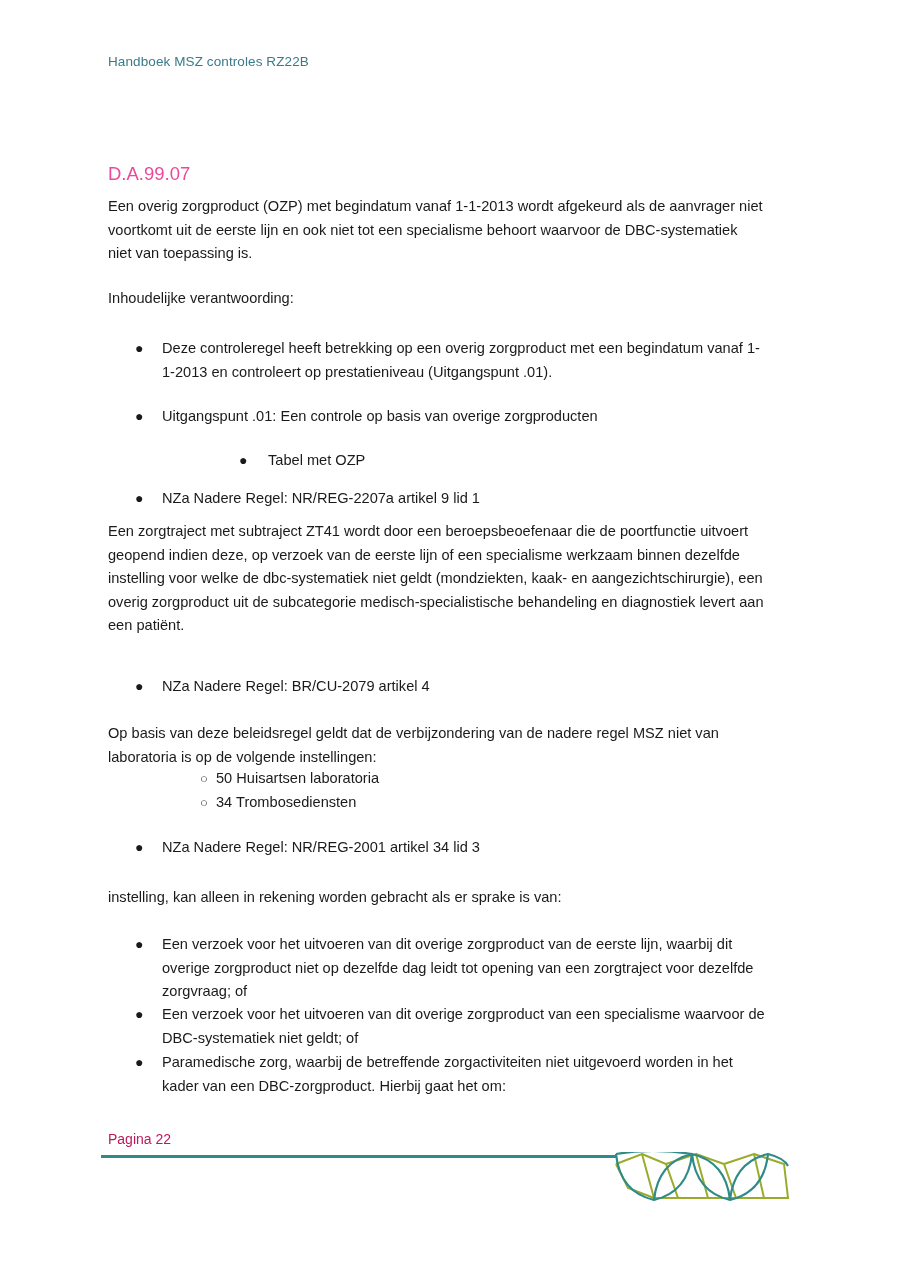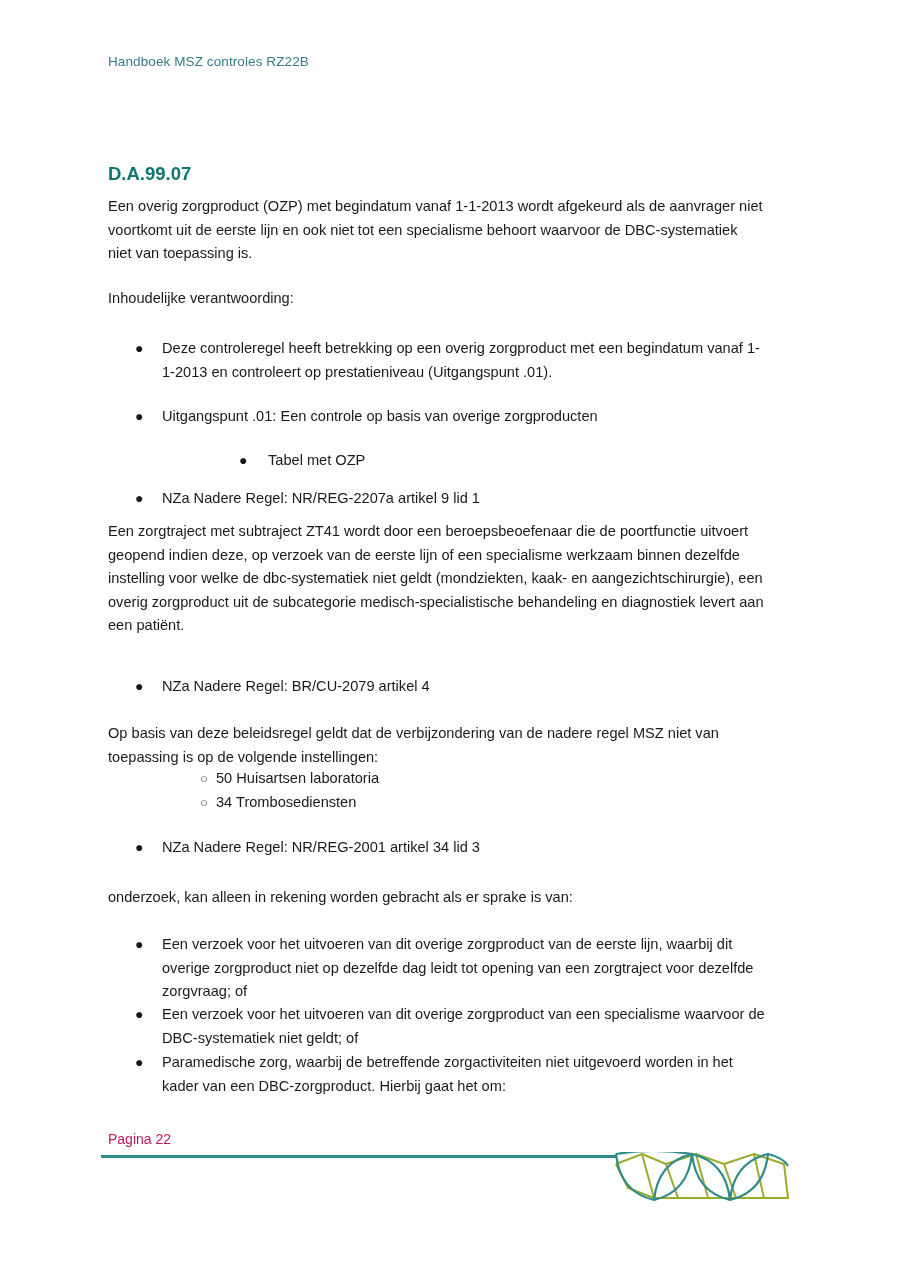--- a/index.html
+++ b/index.html
@@ -2,21 +2,21 @@
 <html><head>
 <meta charset="utf-8">
 <style>
   html, body { margin: 0; padding: 0; background: #ffffff; }
   body { width: 900px; height: 1273px; position: relative; overflow: hidden;
          font-family: "Liberation Sans", sans-serif; color: #1a1a1a; }
   .page { position: absolute; left: 0; top: 0; width: 840px; height: 1273px; }
   .header { position: absolute; left: 108px; top: 54px; font-size: 13.5px; color: #3a7a8a; letter-spacing: 0.1px; }
   .body-text { position: absolute; left: 108px; width: 690px; font-size: 14.6px; line-height: 23.5px; }
   .p { margin: 0; }
-  .h { position: absolute; left: 108px; top: 163px; font-size: 18.5px; font-weight: bold; color: #0f766e; }
+  .h { position: absolute; left: 108px; top: 163px; font-size: 18.5px; font-weight: normal; color: #ec4899; }
   .bullet { position: absolute; left: 108px; width: 690px; font-size: 14.6px; line-height: 23.5px; }
   .bullet .dot { position: absolute; left: 27px; top: 0; font-size: 14px; }
   .bullet .txt { margin-left: 54px; display: block; }
   .bullet.lvl2 .dot { left: 131px; }
   .bullet.lvl2 .txt { margin-left: 160px; }
   .bullet.circle .dot { left: 92px; font-size: 13px; }
   .bullet.circle .txt { margin-left: 108px; }
   .footer-label { position: absolute; left: 108px; top: 1131px; font-size: 14px; color: #be185d; }
   .footer-line { position: absolute; left: 101px; top: 1155px; width: 516px; height: 3px; background: #2e8b88; }
   .logo { position: absolute; left: 612px; top: 1152px; }
@@ -68,39 +68,39 @@
     <div class="p">een patiënt.</div>
   </div>
 
   <div class="bullet" style="top:675px">
     <span class="dot">●</span>
     <span class="txt">NZa Nadere Regel: BR/CU-2079 artikel 4</span>
   </div>
 
   <div class="body-text" style="top:722px">
     <div class="p">Op basis van deze beleidsregel geldt dat de verbijzondering van de nadere regel MSZ niet van</div>
-    <div class="p">toepassing is op de volgende instellingen:</div>
+    <div class="p">laboratoria is op de volgende instellingen:</div>
   </div>
 
   <div class="bullet circle" style="top:767px">
     <span class="dot">○</span>
     <span class="txt">50 Huisartsen laboratoria</span>
   </div>
   <div class="bullet circle" style="top:791px">
     <span class="dot">○</span>
     <span class="txt">34 Trombosediensten</span>
   </div>
 
   <div class="bullet" style="top:836px">
     <span class="dot">●</span>
     <span class="txt">NZa Nadere Regel: NR/REG-2001 artikel 34 lid 3</span>
   </div>
 
   <div class="body-text" style="top:886px">
-    <div class="p">onderzoek, kan alleen in rekening worden gebracht als er sprake is van:</div>
+    <div class="p">instelling, kan alleen in rekening worden gebracht als er sprake is van:</div>
   </div>
 
   <div class="bullet" style="top:933px">
     <span class="dot">●</span>
     <span class="txt">Een verzoek voor het uitvoeren van dit overige zorgproduct van de eerste lijn, waarbij dit</span>
     <span class="txt">overige zorgproduct niet op dezelfde dag leidt tot opening van een zorgtraject voor dezelfde</span>
     <span class="txt">zorgvraag; of</span>
   </div>
 
   <div class="bullet" style="top:1003px">

